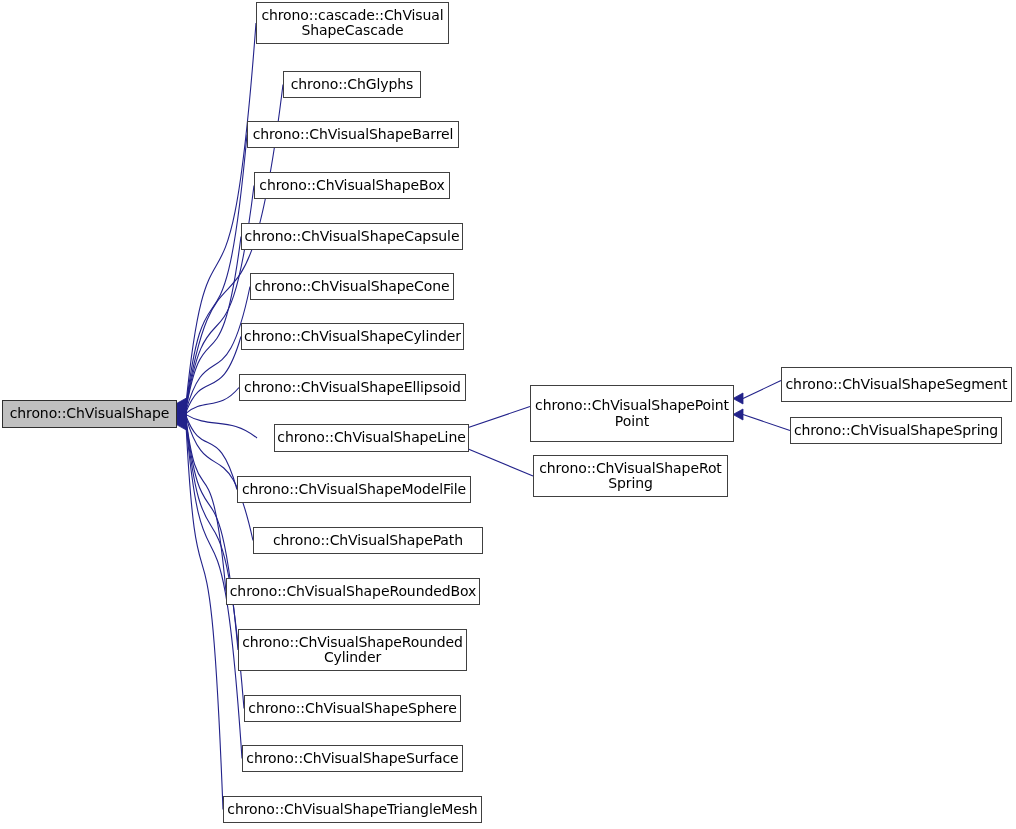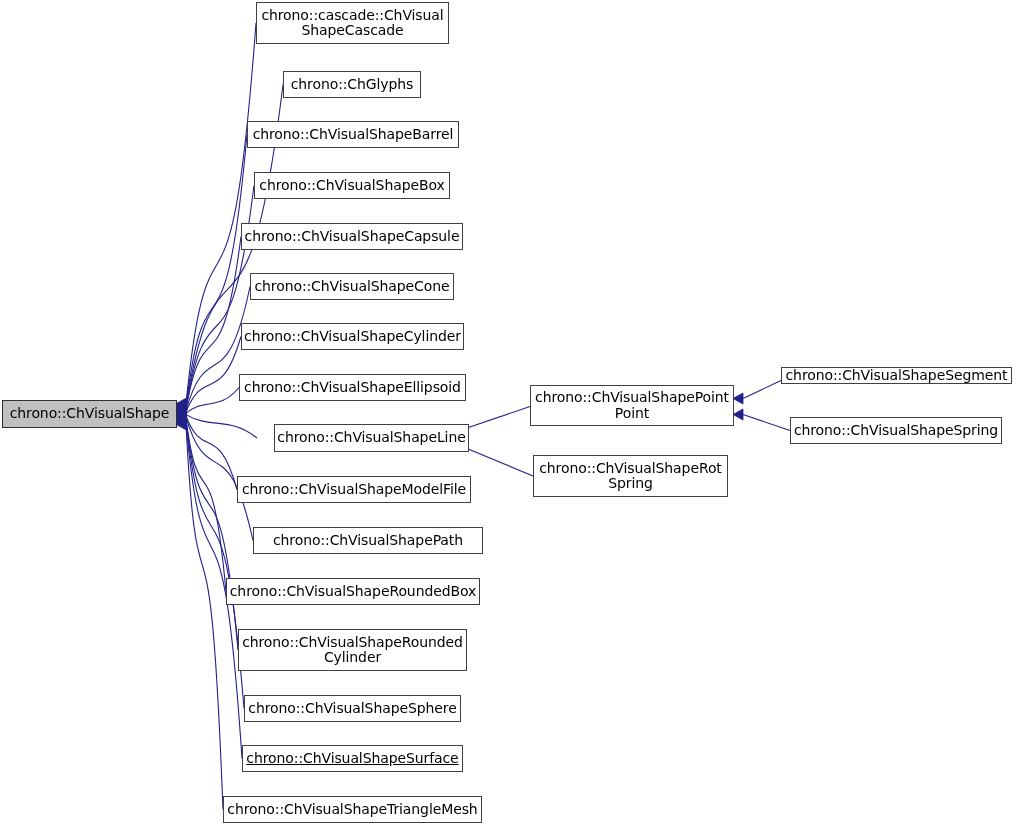--- a/index.html
+++ b/index.html
@@ -107,21 +107,21 @@
     <div class="node" style="left: 250px; top: 273px; width: 204px; height: 27px;"><span>chrono::ChVisualShapeCone</span></div>
     <div class="node" style="left: 241px; top: 323px; width: 223px; height: 27px; justify-content: center;"><span>chrono::ChVisualShapeCylinder</span></div>
     <div class="node" style="left: 239px; top: 374px; width: 227px; height: 27px;"><span>chrono::ChVisualShapeEllipsoid</span></div>
     <div class="node" style="left: 257px; top: 424px; width: 195px; height: 28px; margin-left: 17px;"><span>chrono::ChVisualShapeLine</span></div>
     <div class="node" style="left: 237px; top: 476px; width: 234px; height: 27px;"><span>chrono::ChVisualShapeModelFile</span></div>
     <div class="node" style="left: 253px; top: 527px; width: 230px; height: 27px;"><span>chrono::ChVisualShapePath</span></div>
     <div class="node" style="left: 226px; top: 578px; width: 254px; height: 27px;"><span>chrono::ChVisualShapeRoundedBox</span></div>
     <div class="node" style="left: 238px; top: 629px; width: 229px; height: 42px;"><span>chrono::ChVisualShapeRounded
 Cylinder</span></div>
     <div class="node" style="left: 244px; top: 695px; width: 217px; height: 27px;"><span>chrono::ChVisualShapeSphere</span></div>
-    <div class="node" style="left: 242px; top: 745px; width: 221px; height: 27px; text-decoration: underline;"><span>chrono::ChVisualShapeSurface</span></div>
+    <div class="node" style="left: 242px; top: 745px; width: 221px; height: 27px;"><span>chrono::ChVisualShapeSurface</span></div>
     <div class="node" style="left: 223px; top: 796px; width: 259px; height: 27px;"><span>chrono::ChVisualShapeTriangleMesh</span></div>
-    <div class="node" style="left: 530px; top: 385px; width: 204px; height: 41px;"><span>chrono::ChVisualShapePoint
+    <div class="node" style="left: 530px; top: 385px; width: 204px; height: 57px;"><span>chrono::ChVisualShapePoint
 Point</span></div>
     <div class="node" style="left: 533px; top: 455px; width: 195px; height: 42px;"><span>chrono::ChVisualShapeRot
 Spring</span></div>
-    <div class="node" style="left: 781px; top: 367px; width: 231px; height: 17px;"><span>chrono::ChVisualShapeSegment</span></div>
+    <div class="node" style="left: 781px; top: 367px; width: 231px; height: 35px;"><span>chrono::ChVisualShapeSegment</span></div>
     <div class="node" style="left: 790px; top: 417px; width: 212px; height: 27px;"><span>chrono::ChVisualShapeSpring</span></div>
   </div>
 
 </body></html>

